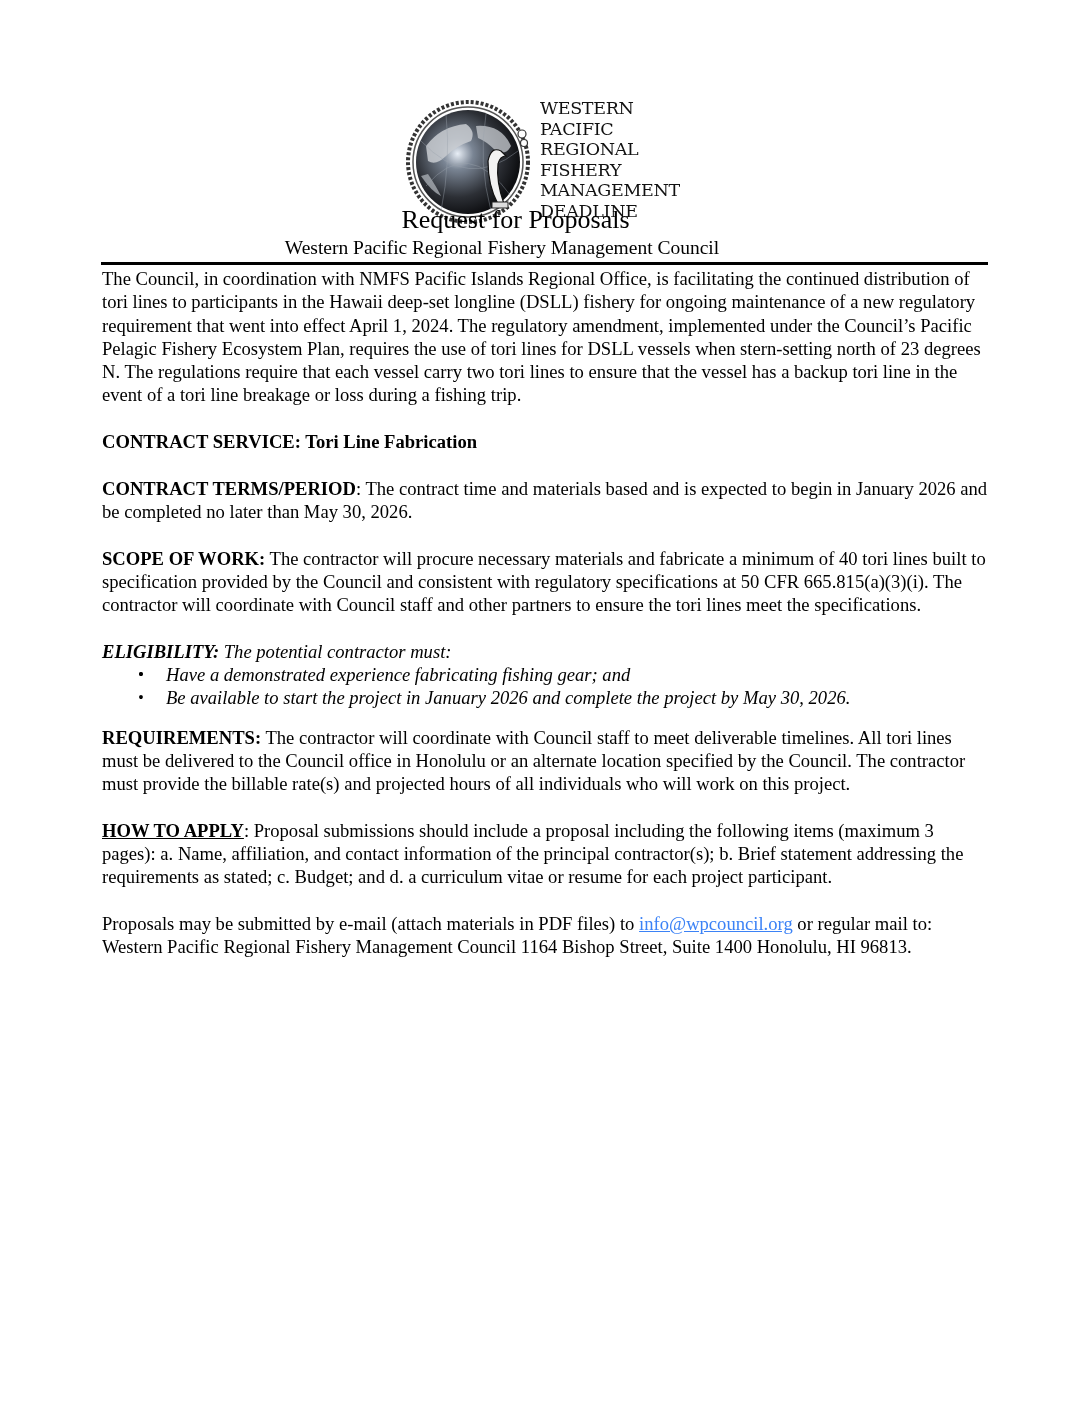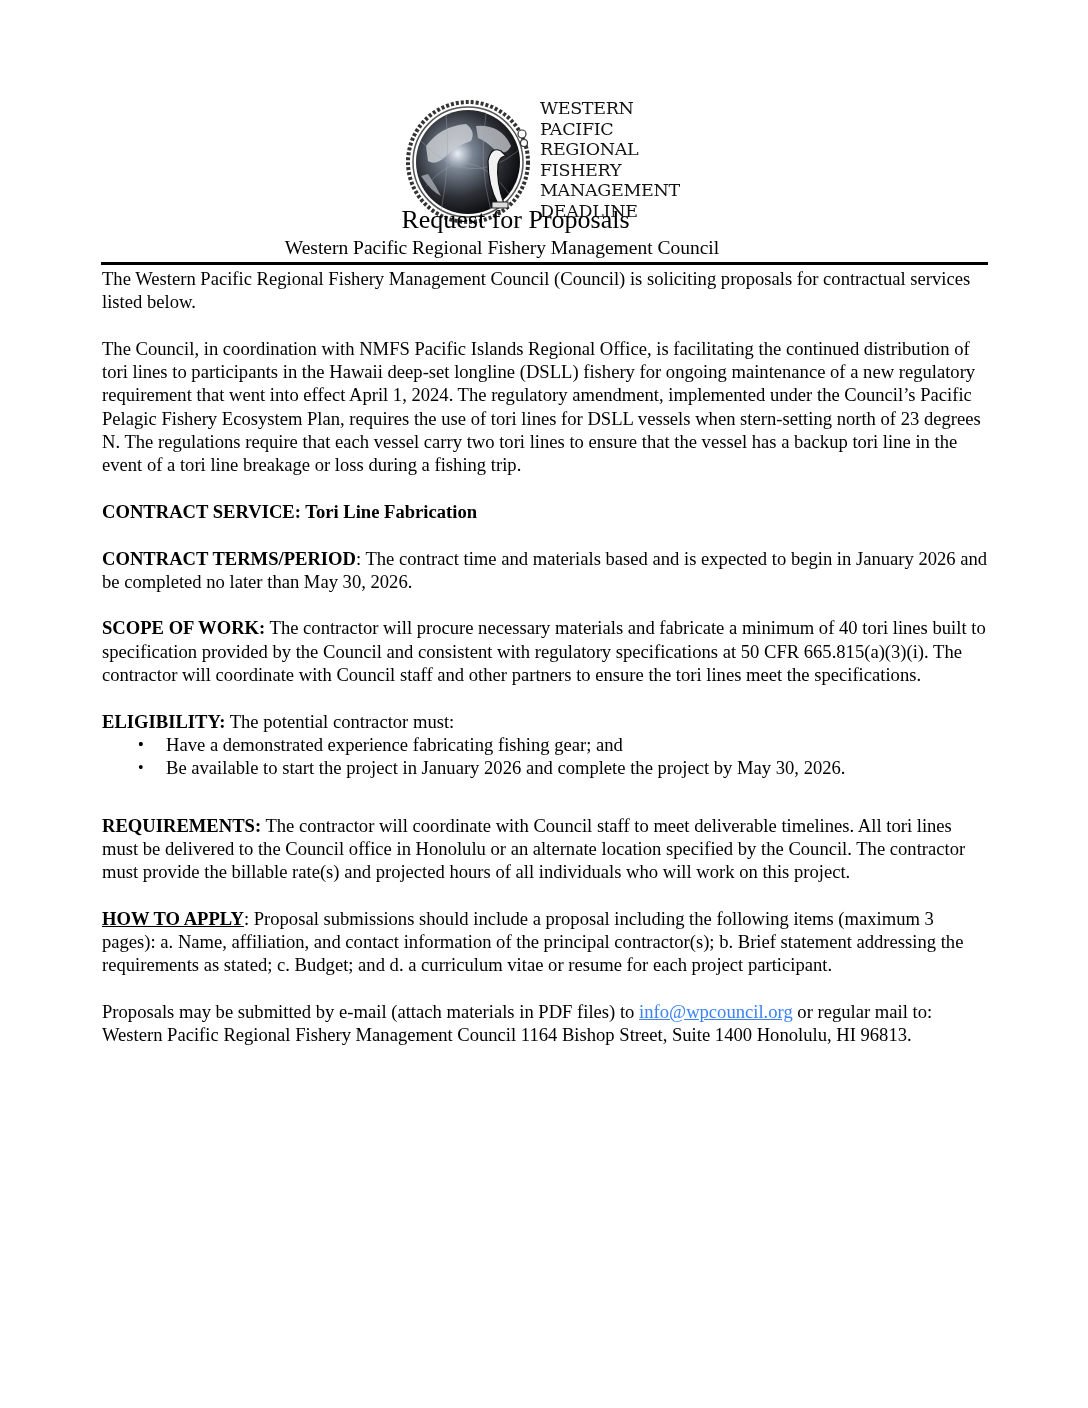--- a/index.html
+++ b/index.html
@@ -80,32 +80,31 @@
     <div>MANAGEMENT</div>
     <div>DEADLINE</div>
   </div>
 </div>
 
 <div class="title">Request for Proposals</div>
 <div class="subtitle">Western Pacific Regional Fishery Management Council</div>
 <div class="rule"></div>
 
 <div class="body">
-  <p>The Western Pacific Regional Fishery Management Council (Council) is soliciting proposals for contractual services listed below.</p>
   <p>The Council, in coordination with NMFS Pacific Islands Regional Office, is facilitating the continued distribution of tori lines to participants in the Hawaii deep-set longline (DSLL) fishery for ongoing maintenance of a new regulatory requirement that went into effect April 1, 2024. The regulatory amendment, implemented under the Council’s Pacific Pelagic Fishery Ecosystem Plan, requires the use of tori lines for DSLL vessels when stern-setting north of 23 degrees N. The regulations require that each vessel carry two tori lines to ensure that the vessel has a backup tori line in the event of a tori line breakage or loss during a fishing trip.</p>
 
   <p>
     <b>CONTRACT SERVICE: Tori Line Fabrication</b>
   </p>
 
   <p><b>CONTRACT TERMS/PERIOD</b><span>: The contract time and materials based and is expected to begin in January 2026 and be completed no later than May 30, 2026.</span></p>
 
   <p><b>SCOPE OF WORK:</b><span> The contractor will procure necessary materials and fabricate a minimum of 40 tori lines built to specification provided by the Council and consistent with regulatory specifications at 50 CFR 665.815(a)(3)(i). The contractor will coordinate with Council staff and other partners to ensure the tori lines meet the specifications.</span></p>
 
-  <div style="margin-bottom:34px;">
+  <div style="margin-bottom:16px;font-style:italic;">
     <div><b>ELIGIBILITY:</b><span> The potential contractor must:</span></div>
     <ul class="bullets">
       <li><span class="dot">•</span></li>
       <li><span class="dot">•</span><span>Have a demonstrated experience fabricating fishing gear; and</span></li>
       <li><span class="dot">•</span><span>Be available to start the project in January 2026 and complete the project by May 30, 2026.</span></li>
     </ul>
   </div>
 
   <p><b>REQUIREMENTS:</b><span> The contractor will coordinate with Council staff to meet deliverable timelines. All tori lines must be delivered to the Council office in Honolulu or an alternate location specified by the Council. The contractor must provide the billable rate(s) and projected hours of all individuals who will work on this project.</span></p>
 

